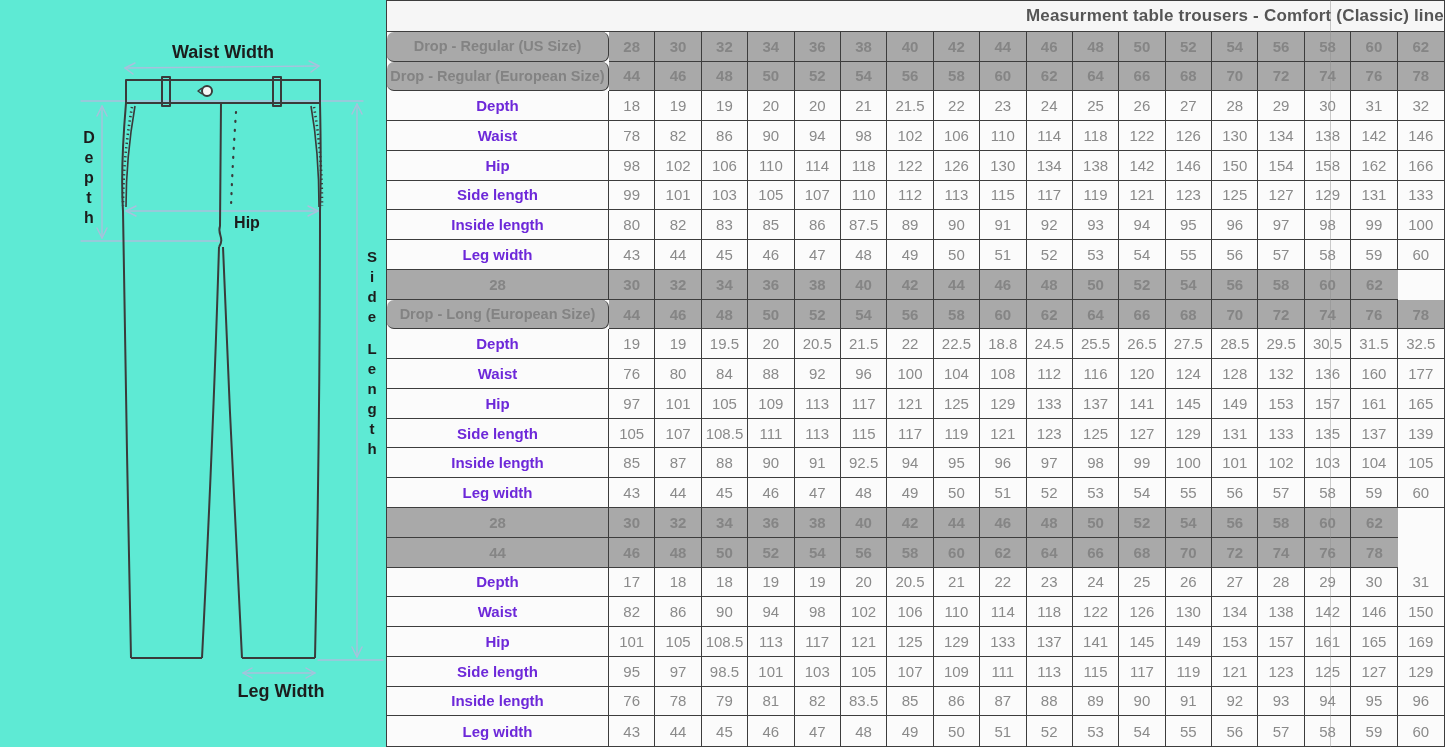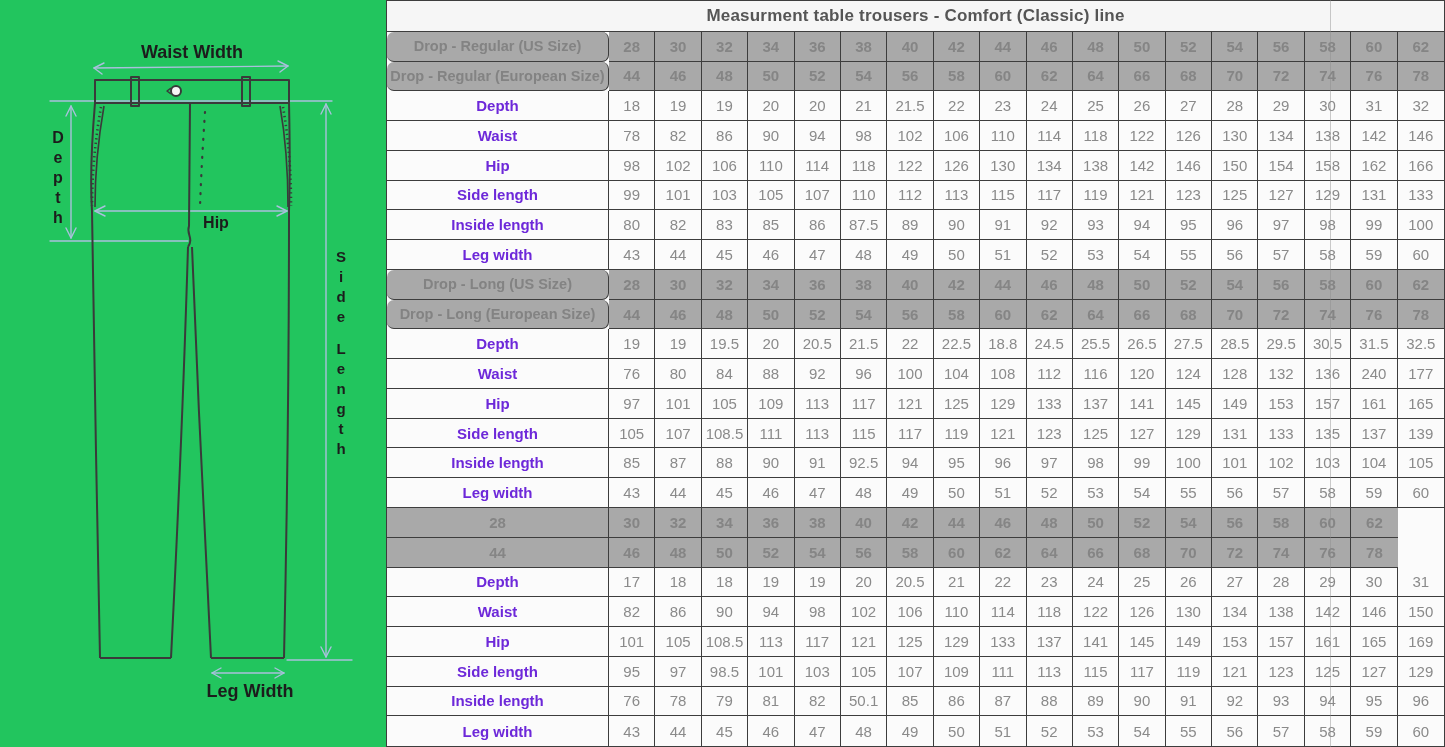--- a/index.html
+++ b/index.html
@@ -3,36 +3,37 @@
 <meta charset="utf-8">
 <style>
   html,body{margin:0;padding:0;background:#ffffff;}
   .page{
     position:relative;width:1445px;height:747px;overflow:hidden;
     font-family:"Liberation Sans",sans-serif;background:#ffffff;
   }
   
   .diagram{
     position:absolute;left:0;top:0;width:386px;height:747px;
-    background:#22c55e;
+    background:#5eead4;
+    padding-left:31px;
   }
   .diagram svg{display:block;width:386px;height:747px;}
   .dlabel{
     font-family:"Liberation Sans",sans-serif;font-weight:bold;fill:#1c1c1c;
     text-anchor:middle;
   }
   
   .tablewrap{
     position:absolute;left:386px;top:0;width:1059px;height:747px;
     display:flex;flex-direction:column;box-sizing:border-box;
     border:1px solid #3d3d3d;background:#fbfbfb;
   }
   .trow{flex:1;display:grid;grid-template-columns:222px repeat(18,1fr);min-height:0;}
   .trow.title{
-    display:flex;align-items:center;justify-content:center;
+    display:flex;align-items:center;justify-content:flex-end;
     background:#f6f6f6;border-bottom:1px solid #3d3d3d;
   }
   .title-text{font-weight:bold;font-size:17px;color:#555555;letter-spacing:.2px;}
   .cell{
     display:flex;align-items:center;justify-content:center;
     border-right:1px solid #3d3d3d;border-bottom:1px solid #3d3d3d;
     font-size:15px;color:#8a8a8a;overflow:hidden;white-space:nowrap;min-width:0;
     background:#fbfbfb;
   }
   .cell:last-child{border-right:none;}
@@ -299,21 +300,20 @@
         <div class="cell num">53</div>
         <div class="cell num">54</div>
         <div class="cell num">55</div>
         <div class="cell num">56</div>
         <div class="cell num">57</div>
         <div class="cell num">58</div>
         <div class="cell num">59</div>
         <div class="cell num">60</div>
       </div>
       <div class="trow hdr">
-        <div class="cell lbl">Drop - Long (US Size)</div>
         <div class="cell num">28</div>
         <div class="cell num">30</div>
         <div class="cell num">32</div>
         <div class="cell num">34</div>
         <div class="cell num">36</div>
         <div class="cell num">38</div>
         <div class="cell num">40</div>
         <div class="cell num">42</div>
         <div class="cell num">44</div>
         <div class="cell num">46</div>
@@ -379,21 +379,21 @@
         <div class="cell num">100</div>
         <div class="cell num">104</div>
         <div class="cell num">108</div>
         <div class="cell num">112</div>
         <div class="cell num">116</div>
         <div class="cell num">120</div>
         <div class="cell num">124</div>
         <div class="cell num">128</div>
         <div class="cell num">132</div>
         <div class="cell num">136</div>
-        <div class="cell num">240</div>
+        <div class="cell num">160</div>
         <div class="cell num">177</div>
       </div>
       <div class="trow">
         <div class="cell lbl">Hip</div>
         <div class="cell num">97</div>
         <div class="cell num">101</div>
         <div class="cell num">105</div>
         <div class="cell num">109</div>
         <div class="cell num">113</div>
         <div class="cell num">117</div>
@@ -597,21 +597,21 @@
         <div class="cell num">127</div>
         <div class="cell num">129</div>
       </div>
       <div class="trow">
         <div class="cell lbl">Inside length</div>
         <div class="cell num">76</div>
         <div class="cell num">78</div>
         <div class="cell num">79</div>
         <div class="cell num">81</div>
         <div class="cell num">82</div>
-        <div class="cell num">50.1</div>
+        <div class="cell num">83.5</div>
         <div class="cell num">85</div>
         <div class="cell num">86</div>
         <div class="cell num">87</div>
         <div class="cell num">88</div>
         <div class="cell num">89</div>
         <div class="cell num">90</div>
         <div class="cell num">91</div>
         <div class="cell num">92</div>
         <div class="cell num">93</div>
         <div class="cell num">94</div>

